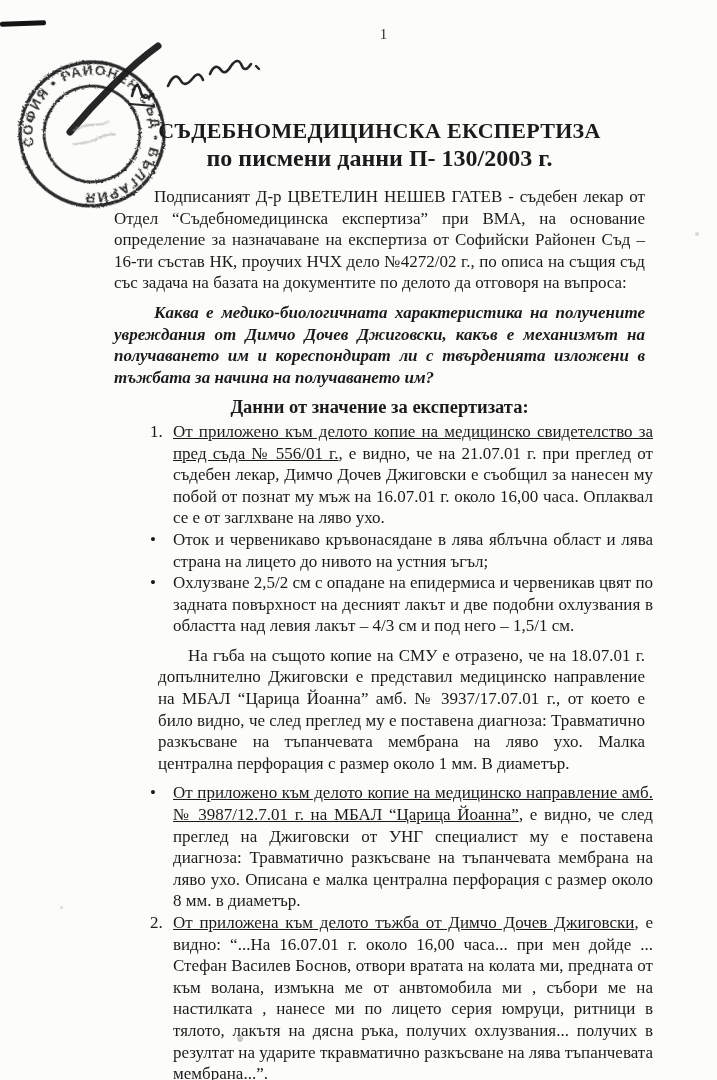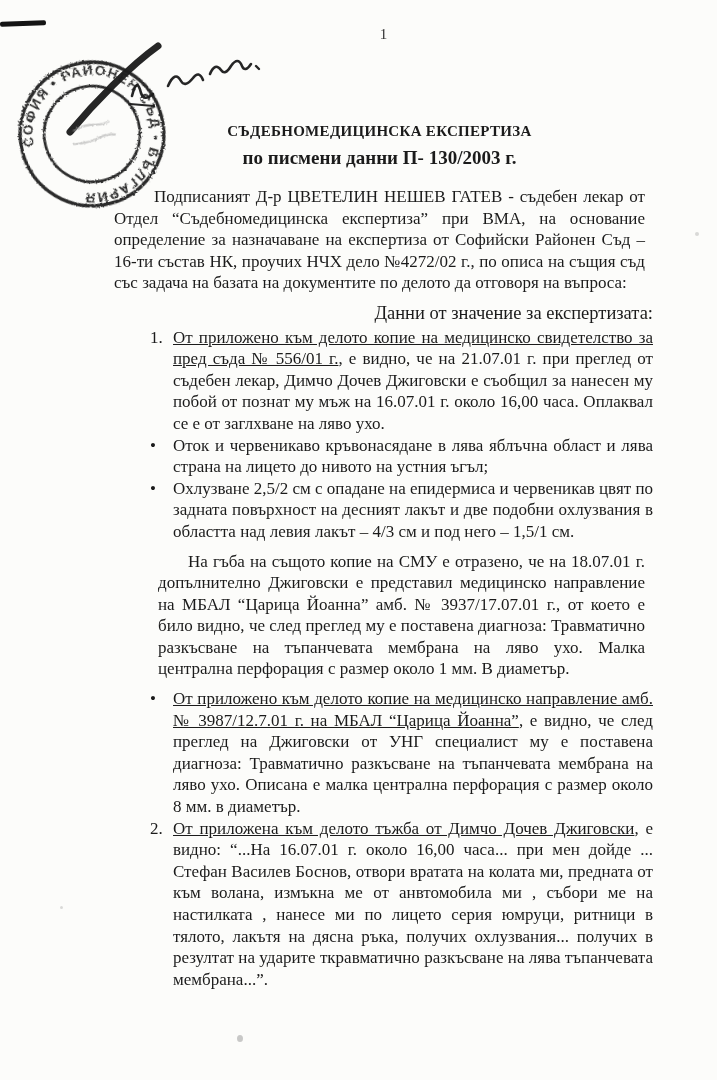--- a/index.html
+++ b/index.html
@@ -41,27 +41,27 @@
     fill:#1e1e1e;
     font-size:13px;
     letter-spacing:1.5px;
   }
   
   .content{
     position:absolute;left:106px;top:118px;width:547px;
     font-size:17px;line-height:21.6px;
   }
   .title{ text-align:center;font-weight:bold;margin:0 0 16px 0;}
-  .title .t1{font-size:15px;line-height:26px;letter-spacing:.3px;}
-  .title .t2{font-size:19px;line-height:24px;margin-top:2px;}
+  .title .t1{font-size:22px;line-height:26px;letter-spacing:.3px;}
+  .title .t2{font-size:24px;line-height:24px;margin-top:2px;}
   p{margin:8px;text-align:justify;text-align-last:left;}
   .indent{text-indent:40px;}
   .question{font-style:italic;font-weight:bold;}
   .sec-heading{
-    font-weight:normal;font-size:18.5px;margin:9px 0 2px 0;text-align:right;
+    font-weight:bold;font-size:18.5px;margin:9px 0 2px 0;text-align:center;
   }
   .listblock{margin-left:44px;}
   .row{display:flex;}
   .marker{flex:0 0 23px;}
   .row-body{flex:1;text-align:justify;text-align-last:left;}
   .lead{font-weight:normal;text-decoration:underline;}
   .smu-note{text-indent:30px;}
   .speck{
     position:absolute;background:#8a8a8a;border-radius:50%;
     opacity:.45;filter:blur(.5px);
@@ -115,20 +115,21 @@
 
   <div class="content">
 
     <div class="title">
       <div class="t1">СЪДЕБНОМЕДИЦИНСКА ЕКСПЕРТИЗА</div>
       <div class="t2">по писмени данни П- 130/2003 г.</div>
     </div>
 
     <p class="indent">Подписаният Д-р ЦВЕТЕЛИН НЕШЕВ ГАТЕВ - съдебен лекар от Отдел “Съдебномедицинска експертиза” при ВМА, на основание определение за назначаване на експертиза от Софийски Районен Съд – 16-ти състав НК, проучих НЧХ дело №4272/02 г., по описа на същия съд със задача на базата на документите по делото да отговоря на въпроса:</p>
 
+    <p class="indent question">Каква е медико-биологичната характеристика на получените увреждания от Димчо Дочев Джиговски, какъв е механизмът на получаването им и кореспондират ли с твърденията изложени в тъжбата за начина на получаването им?</p>
 
     <div class="sec-heading">Данни от значение за експертизата:</div>
 
     <div class="listblock">
 
       <div class="row">
         <div class="marker">1.</div>
         <div class="row-body">
           <span class="lead">От приложено към делото копие на медицинско свидетелство за пред съда № 556/01 г.</span><span>, е видно, че на 21.07.01 г. при преглед от съдебен лекар, Димчо Дочев Джиговски е съобщил за нанесен му побой от познат му мъж на 16.07.01 г. около 16,00 часа. Оплаквал се е от заглхване на ляво ухо.</span>
         </div>

